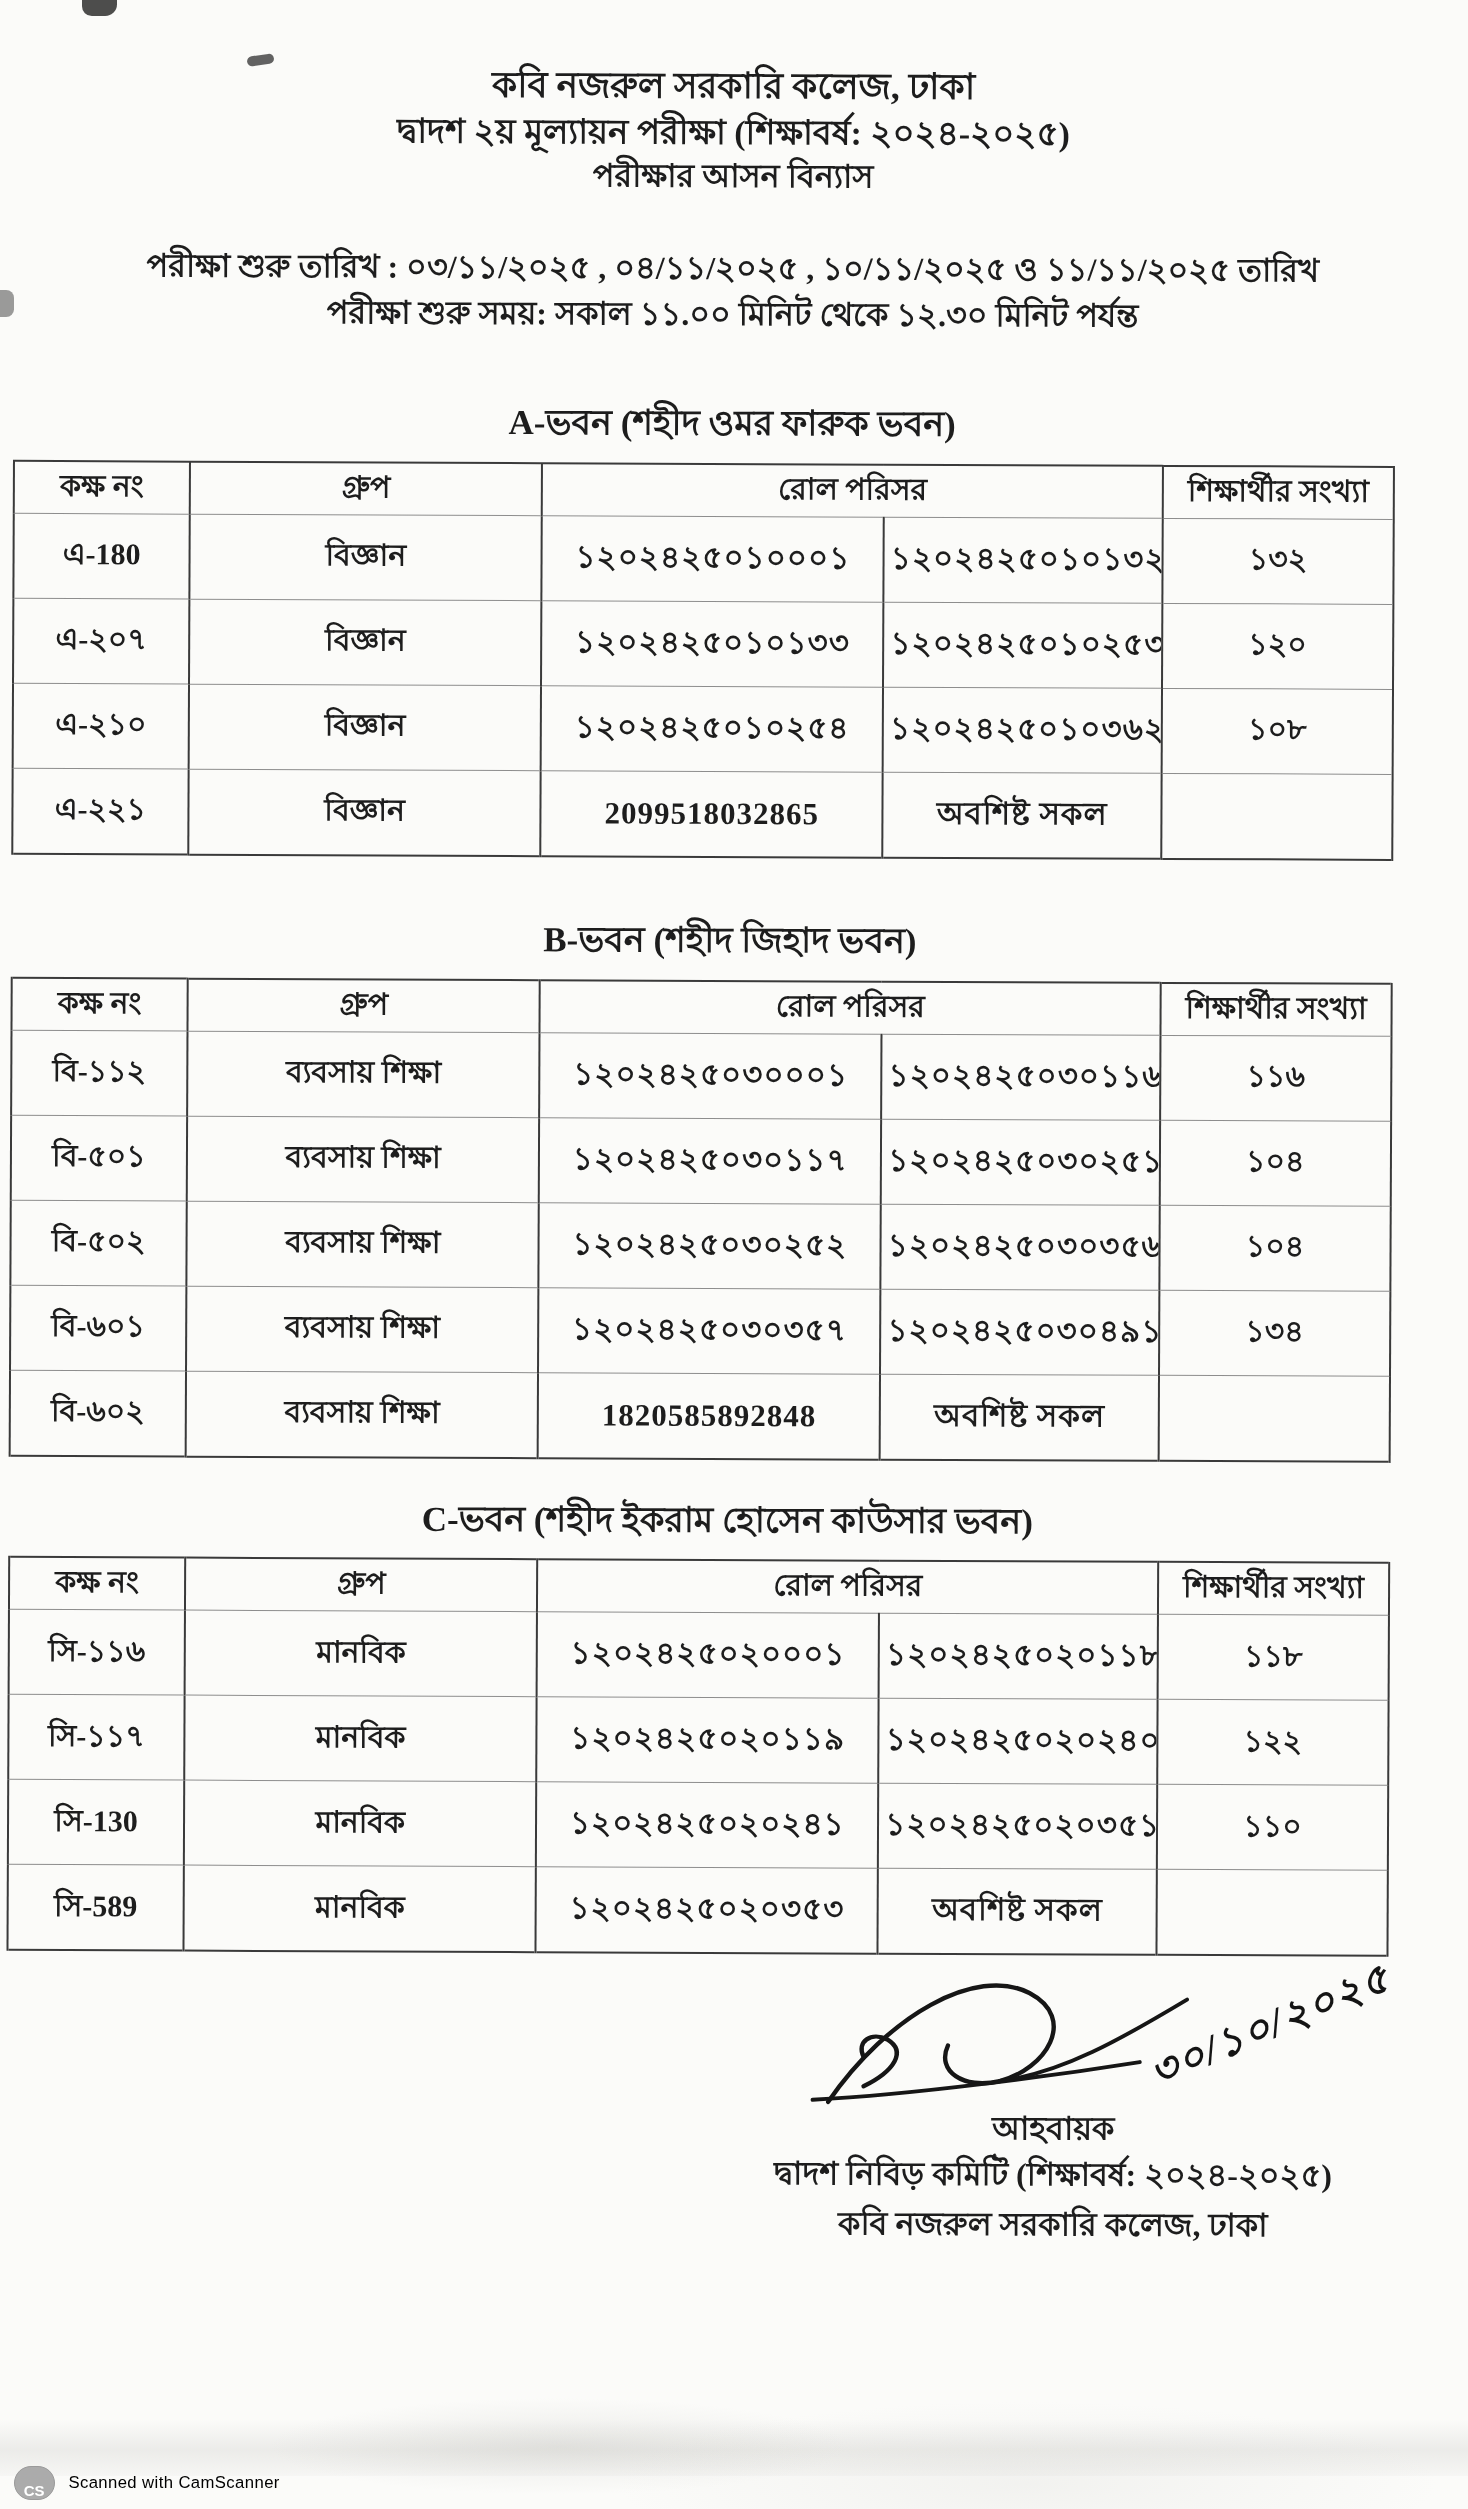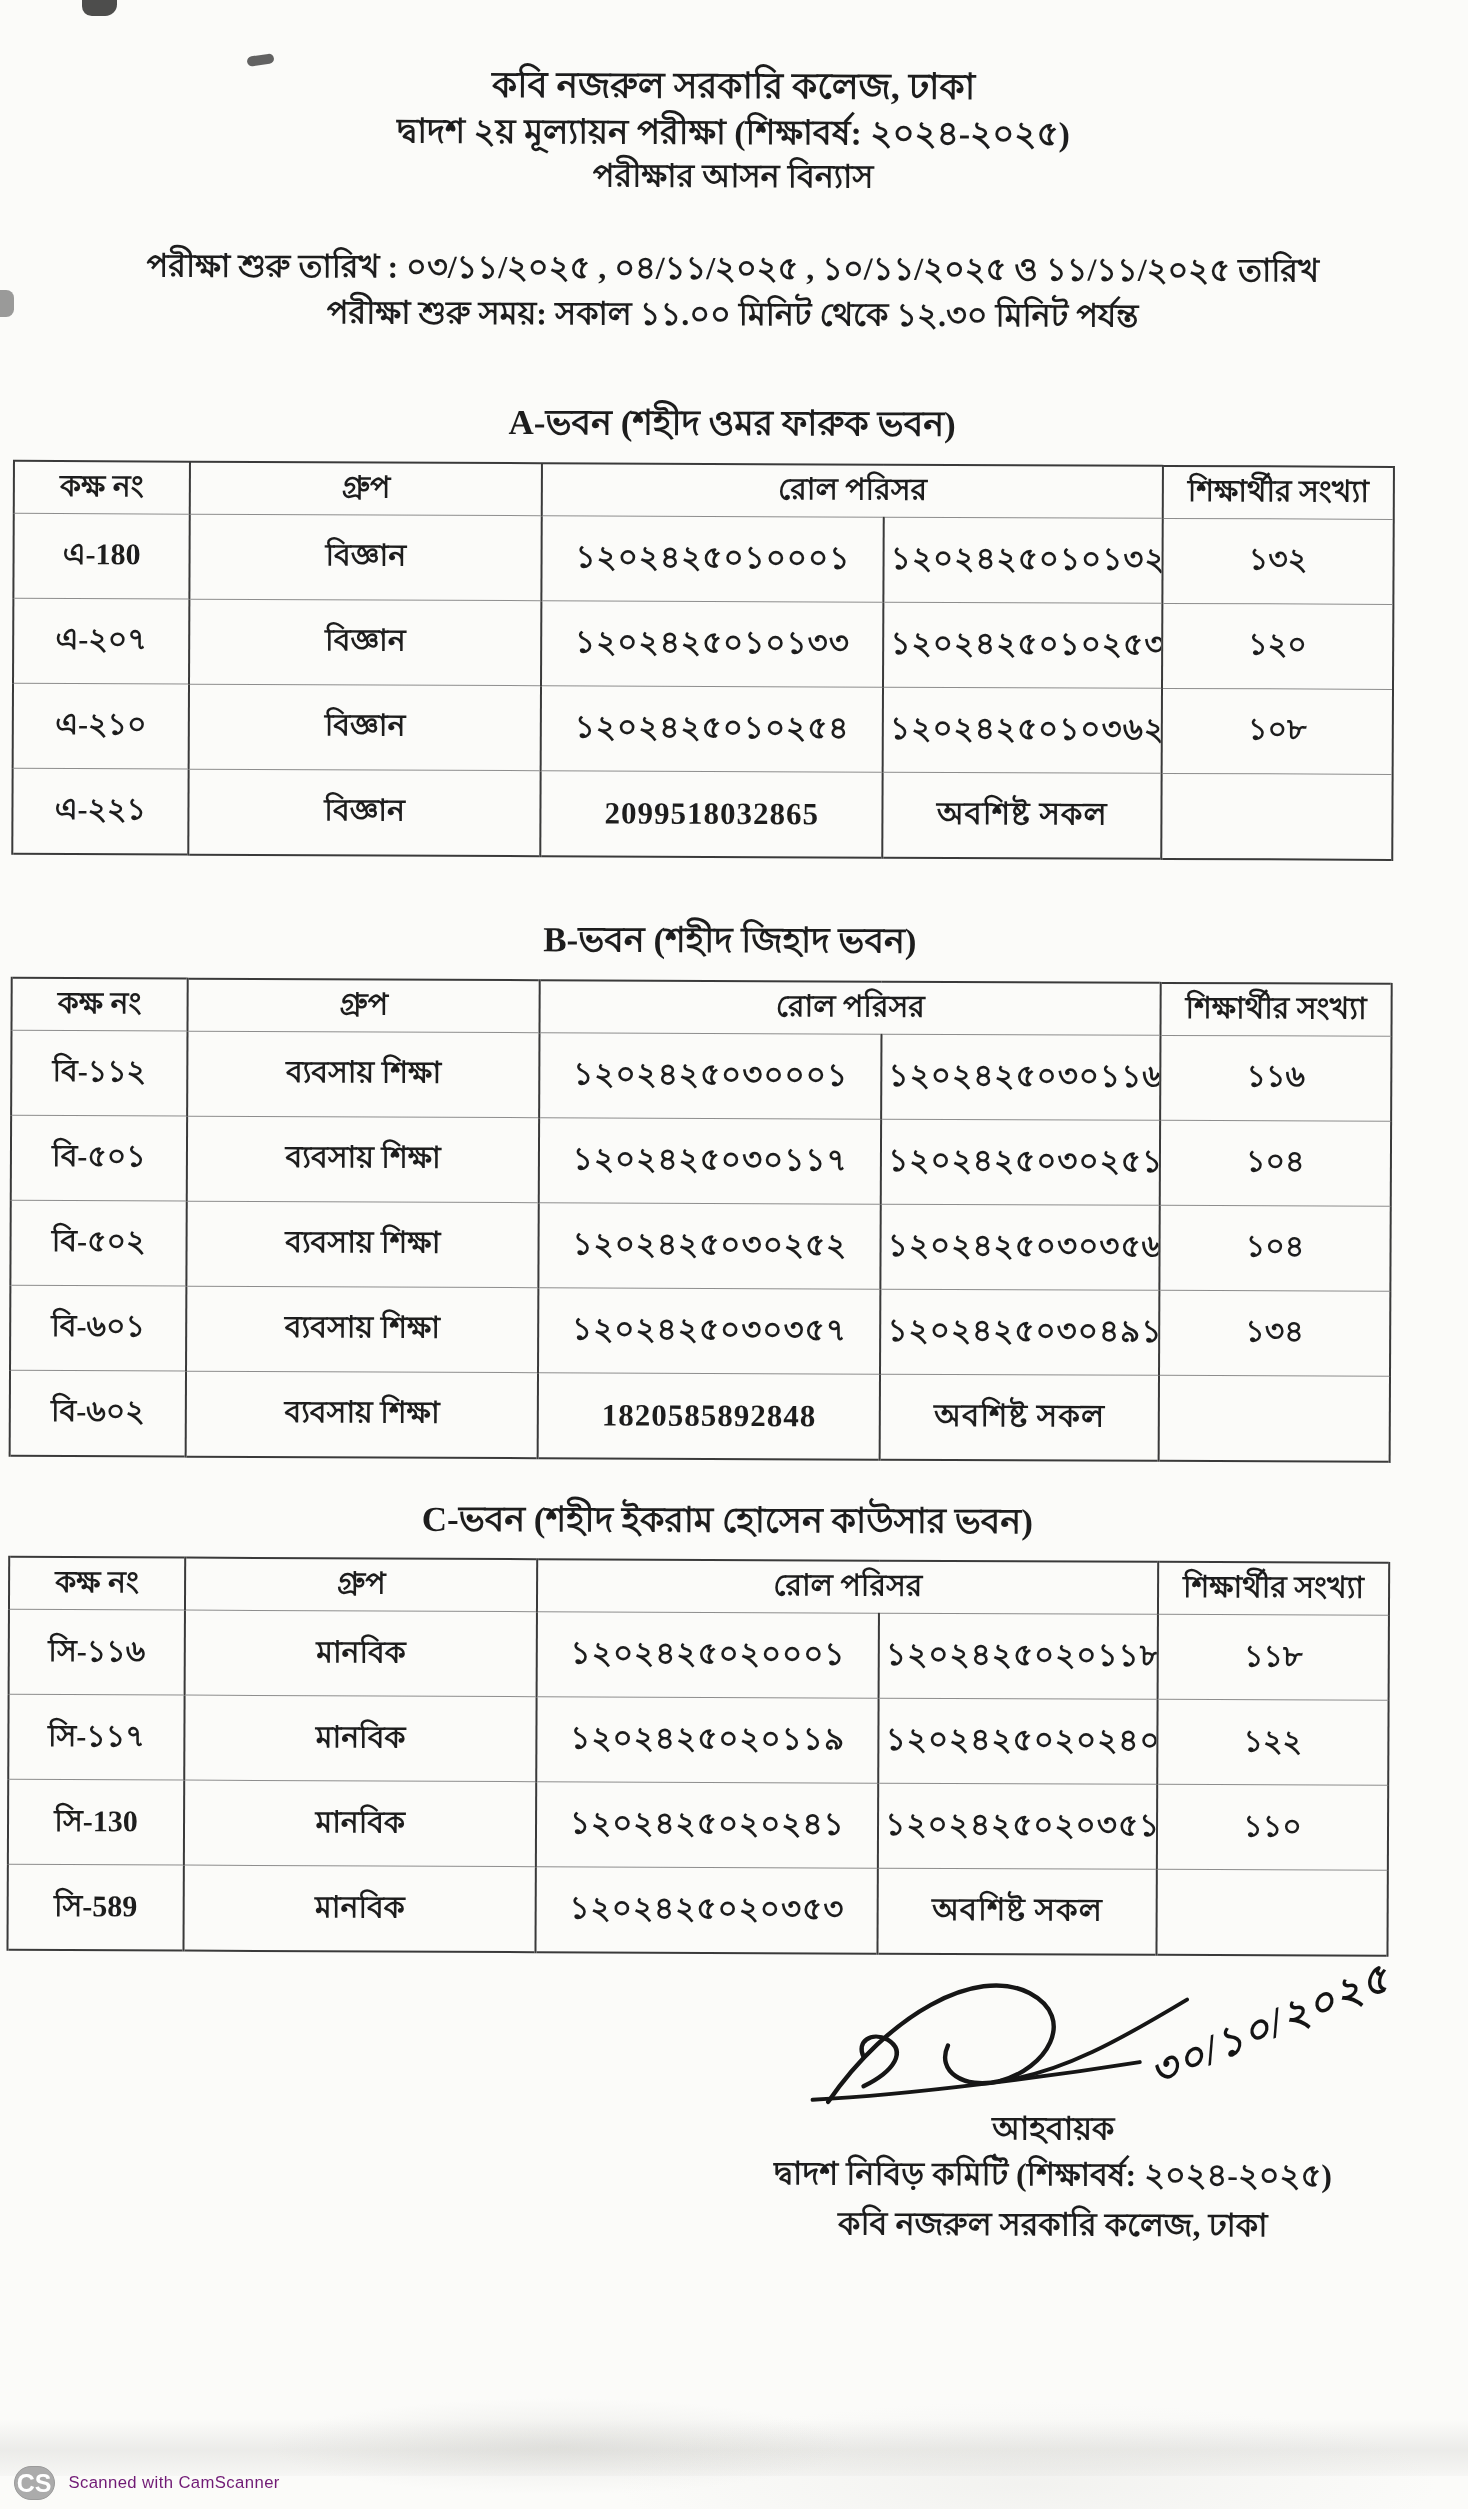--- a/index.html
+++ b/index.html
@@ -59,22 +59,22 @@
   .smudge-a{position:absolute;left:82px;top:0;width:35px;height:15.7px;background:#2e2e2e;border-radius:0 0 11.8px 9.8px;opacity:.85;}
   .smudge-b{position:absolute;left:247px;top:55px;width:27.4px;height:9.8px;background:#3c3c3c;border-radius:5.9px;transform:rotate(-8deg);opacity:.8;}
   .smudge-c{position:absolute;left:0;top:290px;width:13.7px;height:27.4px;background:#4a4a4a;border-radius:0 7.8px 7.8px 0;opacity:.55;}
   .scan-band{position:absolute;left:0;right:0;top:2419px;height:57px;
     background:linear-gradient(180deg,rgba(0,0,0,0) 0%,rgba(125,125,118,.12) 55%,rgba(125,125,118,.04) 100%);}
 
   
   .camscanner{position:absolute;left:13.7px;top:2466px;display:flex;align-items:center;gap:13.7px;
     font-family:"Liberation Sans",sans-serif;}
   .cs-logo{width:39px;height:32px;background:#ababab;border:1px solid #9a9a9a;border-radius:17px;
-    color:#fff;font-weight:700;font-size:25px;display:flex;align-items:center;justify-content:center;}
-  .cs-text{color:#701a75;font-size:16.7px;letter-spacing:0.4px;}
+    color:#fff;font-weight:700;font-size:15px;display:flex;align-items:flex-end;justify-content:center;}
+  .cs-text{color:#000000;font-size:16.7px;letter-spacing:0.4px;}
 </style>
 </head>
 <body>
 
 <div class="smudge-a"></div>
 <div class="smudge-b"></div>
 <div class="smudge-c"></div>
 
 <div class="sheet">
 

